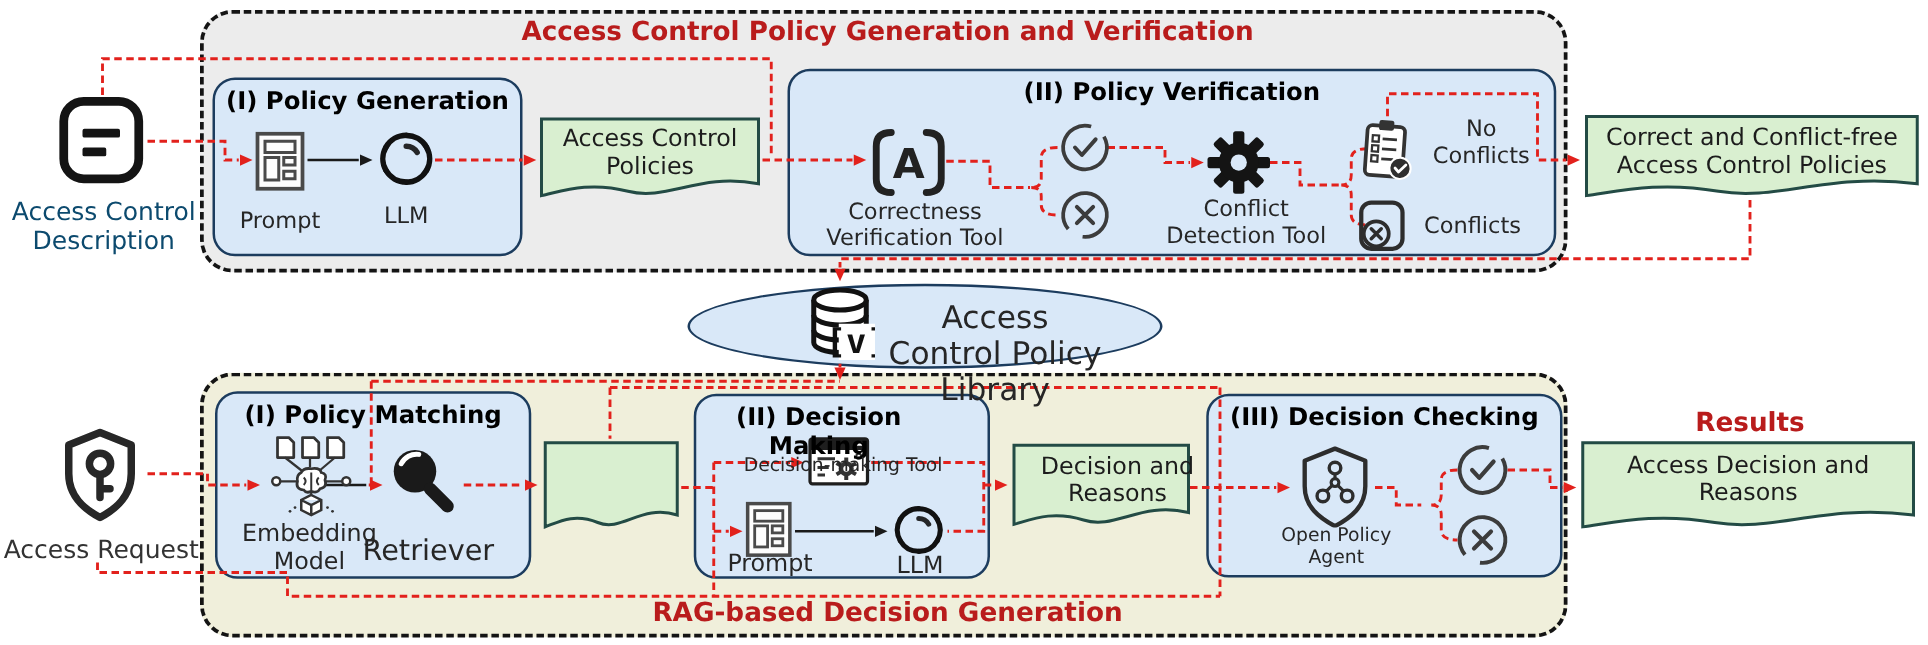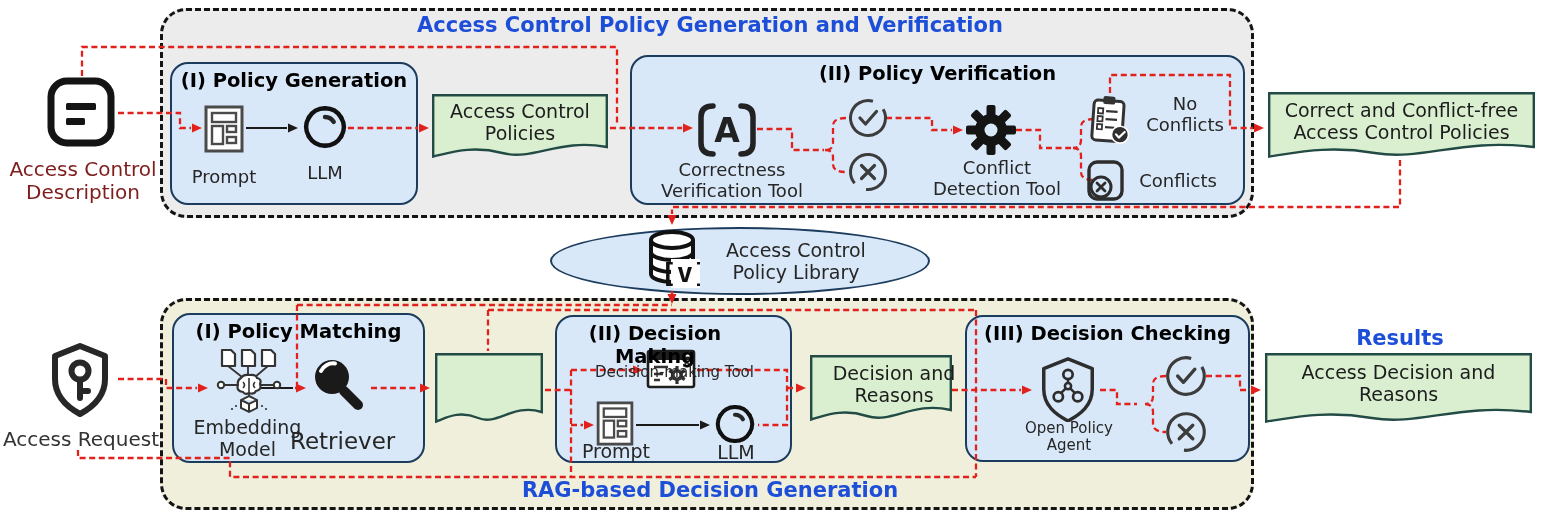--- a/index.html
+++ b/index.html
@@ -2,21 +2,21 @@
 <html><head>
 <meta charset="utf-8">
 <style>
   html,body{margin:0;padding:0;background:#fff;}
   #stage{position:relative;width:1542px;height:516px;background:#fff;overflow:hidden;
          font-family:"DejaVu Sans","Liberation Sans",sans-serif;color:#262626;}
   .abs{position:absolute;}
   .outerbox{border:3px dashed #141414;border-radius:26px;box-sizing:border-box;z-index:1;}
   .bluebox{background:#d9e8f8;border:2.2px solid #1c3c5e;border-radius:18px;box-sizing:border-box;z-index:2;}
   .boxtitle{font-weight:bold;font-size:19.5px;color:#000;text-align:center;z-index:12;}
-  .sectitle{font-weight:bold;font-size:21px;color:#1d4ed8;text-align:center;z-index:12;}
+  .sectitle{font-weight:bold;font-size:21px;color:#b91c1c;text-align:center;z-index:12;}
   .lbl{font-size:18px;text-align:center;line-height:1.16;z-index:12;}
   .doc{z-index:3;}
   .doc svg{position:absolute;left:0;top:0;overflow:visible;}
   .doc .doctext{position:absolute;left:0;right:0;text-align:center;font-size:19px;line-height:1.18;color:#1c1c1c;z-index:12;}
   .docpath{fill:#d9efd0;stroke:#234b45;stroke-width:2.4;}
   .ellipse{background:#d9e8f8;border:2.2px solid #1c3c5e;border-radius:50%;z-index:2;}
   #wires{position:absolute;left:0;top:0;z-index:6;}
   .icon{z-index:11;}
   .red{stroke:#e2211c;stroke-width:2.3;fill:none;stroke-dasharray:6 3.6;}
   .blk{stroke:#1a1a1a;stroke-width:2.1;fill:none;}
@@ -71,21 +71,21 @@
   </div>
   <div class="abs doc" style="left:1265px;top:353px;width:267px;height:70px;">
     <svg class="docshape" width="267" height="70" viewBox="0 0 267 70">
         <path class="docpath" d="M1.2,1.2 L265.8,1.2 L265.8,59 C192.2,50 154.9,73 106.8,65 C58.7,57 26.7,65 1.2,68.5 Z"></path>
       </svg>
     <div class="doctext" style="top:8px;">Access Decision and Reasons</div>
   </div>
   <div class="abs sectitle" style="left:1320px;top:326px;width:160px;">Results</div>
 
   <div class="abs ellipse" style="left:550px;top:227px;width:376px;height:64px;"></div>
-  <div class="abs lbl" style="left:706px;top:239px;width:180px;font-size:19px;">Access Control Policy Library</div>
+  <div class="abs lbl" style="left:706px;top:239px;width:180px;font-size:25px;">Access Control Policy Library</div>
 
   <svg id="wires" width="1542" height="516">
 
     <path class="red" d="M82,76 V47 H617 V126"></path>
     <path class="red" d="M118,113 H180 V128 H191"></path>
     <polygon class="rtip" points="202,128 192,123.5 192,132.5"></polygon>
 
     <path class="blk" d="M246,128 H287"></path>
     <polygon class="btip" points="298,128 288,123.5 288,132.5"></polygon>
 
@@ -144,21 +144,21 @@
 
     <path class="red" d="M1206,376 H1240 V390 H1250"></path>
     <polygon class="rtip" points="1261,390 1251,385.5 1251,394.5"></polygon>
   </svg>
 
   <svg class="abs icon" style="left:46px;top:76px;" width="70" height="72" viewBox="0 0 70 72">
     <rect x="5" y="5" width="60" height="62" rx="16" fill="#ffffff" stroke="#141414" stroke-width="7"></rect>
     <rect x="20" y="27" width="30" height="7" rx="1.5" fill="#141414"></rect>
     <rect x="20" y="42" width="19" height="7" rx="1.5" fill="#141414"></rect>
   </svg>
-  <div class="abs lbl" style="left:3px;top:158px;width:160px;font-size:20px;color:#7f1d1d;">Access Control Description</div>
+  <div class="abs lbl" style="left:3px;top:158px;width:160px;font-size:20px;color:#0c4a6e;">Access Control Description</div>
 
   <svg class="abs icon" style="left:204px;top:105px;" width="40" height="48" viewBox="0 0 40 48">
     <rect x="2" y="2" width="36" height="44" fill="#fdfdfd" stroke="#4a4a4a" stroke-width="3"></rect>
     <rect x="8" y="8" width="24" height="9" fill="none" stroke="#4a4a4a" stroke-width="2.4"></rect>
     <rect x="8" y="21" width="11" height="18" fill="none" stroke="#4a4a4a" stroke-width="2.4"></rect>
     <rect x="23" y="21" width="9" height="6" fill="none" stroke="#4a4a4a" stroke-width="2.4"></rect>
     <rect x="23" y="32" width="9" height="6" fill="none" stroke="#4a4a4a" stroke-width="2.4"></rect>
   </svg>
   <div class="abs lbl" style="left:184px;top:167px;width:80px;">Prompt</div>
 

